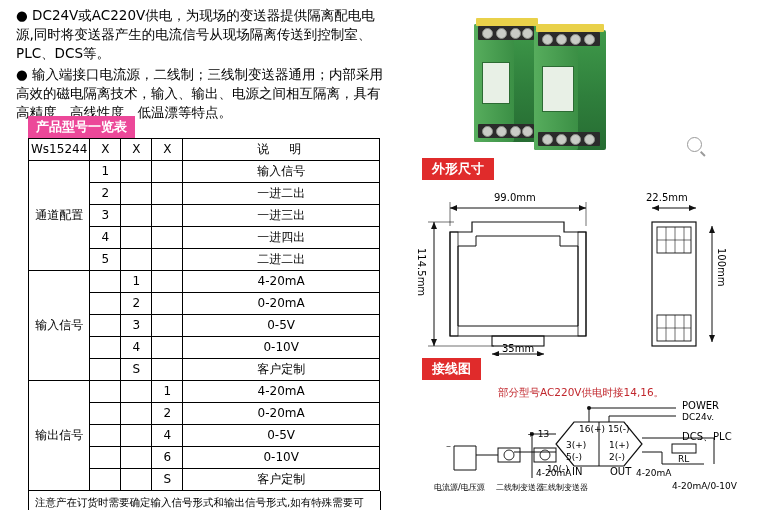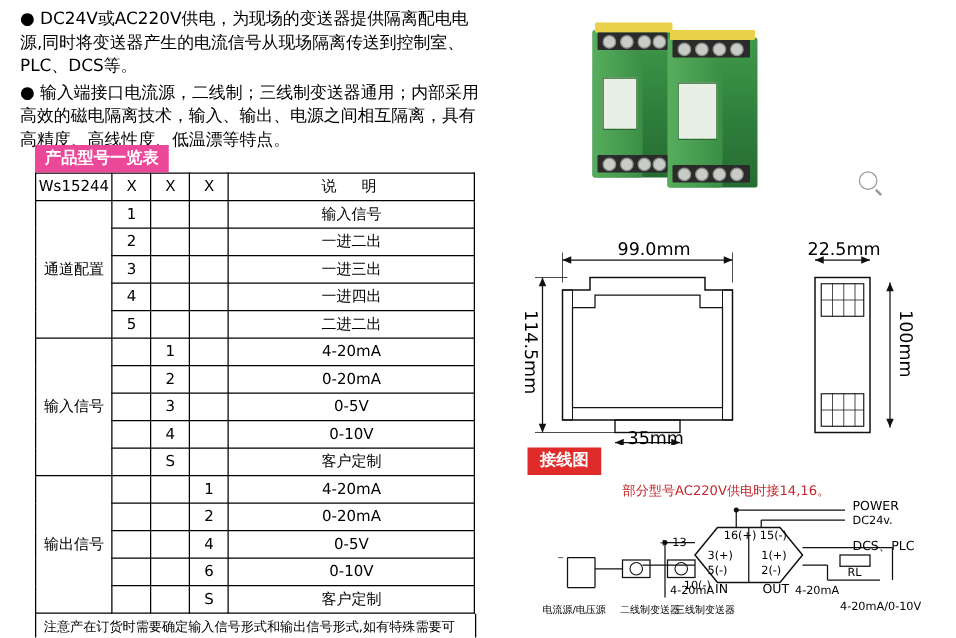--- a/index.html
+++ b/index.html
@@ -83,21 +83,21 @@
   .sec-title{
     background:#e02b2b;color:#fff;font-size:13px;font-weight:bold;
     padding:3px 10px;display:inline-block;line-height:16px;
   }
   .sec1{position:absolute;left:22px;top:158px;}
   .sec2{position:absolute;left:22px;top:358px;}
 
   .dim-box{position:absolute;left:14px;top:186px;width:345px;height:170px;}
   .wire-box{position:absolute;left:14px;top:386px;width:345px;height:118px;}
 
-  .lbl{position:absolute;font-size:14px;color:#000;white-space:nowrap;}
+  .lbl{position:absolute;font-size:10px;color:#000;white-space:nowrap;}
   .lbl-v{writing-mode:vertical-rl;}
   .front{position:absolute;border:1.2px solid #111;background:#fff;}
 
   .wire-note{position:absolute;left:84px;top:0px;font-size:10.5px;color:#c1272d;}
   .wtxt{position:absolute;font-size:9px;color:#000;white-space:nowrap;}
   .wtxt.sm{font-size:8px;}
 </style>
 </head>
 <body>
 
@@ -262,20 +262,21 @@
       <div class="screw" style="left:98px;top:128px;width:9px;height:9px;"></div>
       <div class="screw" style="left:112px;top:128px;width:9px;height:9px;"></div>
       <div class="screw" style="left:126px;top:128px;width:9px;height:9px;"></div>
 
       <div style="position:absolute;left:84px;top:60px;width:30px;height:44px;background:#e8f0e6;border:1px solid #2c6b33;"></div>
       <div style="position:absolute;left:24px;top:56px;width:26px;height:40px;background:#e8f0e6;border:1px solid #2c6b33;"></div>
 
       <div class="magnify"></div>
     </div>
 
+    <div class="sec-title sec1">外形尺寸</div>
 
     <div class="dim-box">
 
       <div class="front" style="left:32px;top:32px;width:140px;height:118px;border:none;"></div>
       <svg width="345" height="170" style="position:absolute;left:0;top:0;">
 
         <path d="M36,46 L36,150 L172,150 L172,46 L150,46 L150,36 L58,36 L58,46 Z" fill="none" stroke="#111" stroke-width="1.2"></path>
         <path d="M44,60 L44,140 L164,140 L164,60 L146,60 L146,50 L62,50 L62,60 Z" fill="none" stroke="#111" stroke-width="1"></path>
 
         <rect x="78" y="150" width="52" height="10" fill="none" stroke="#111" stroke-width="1.1"></rect>

